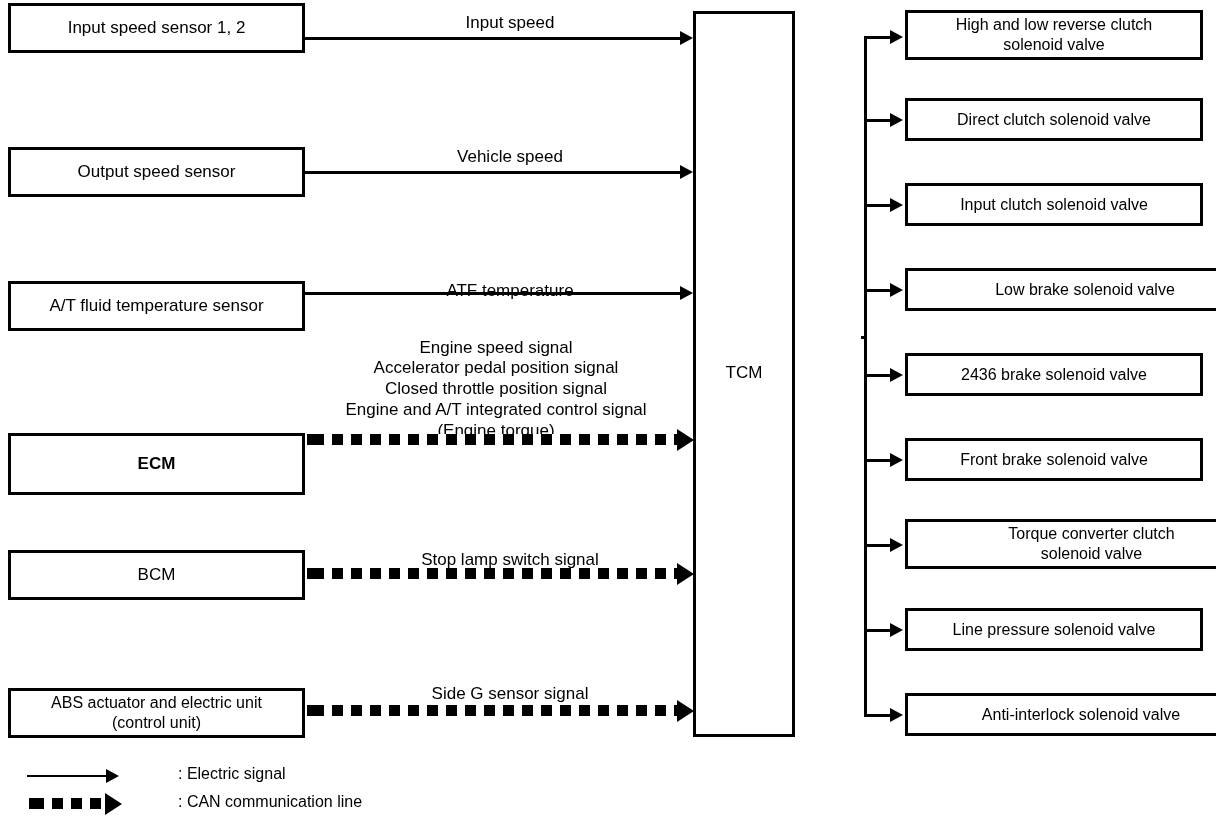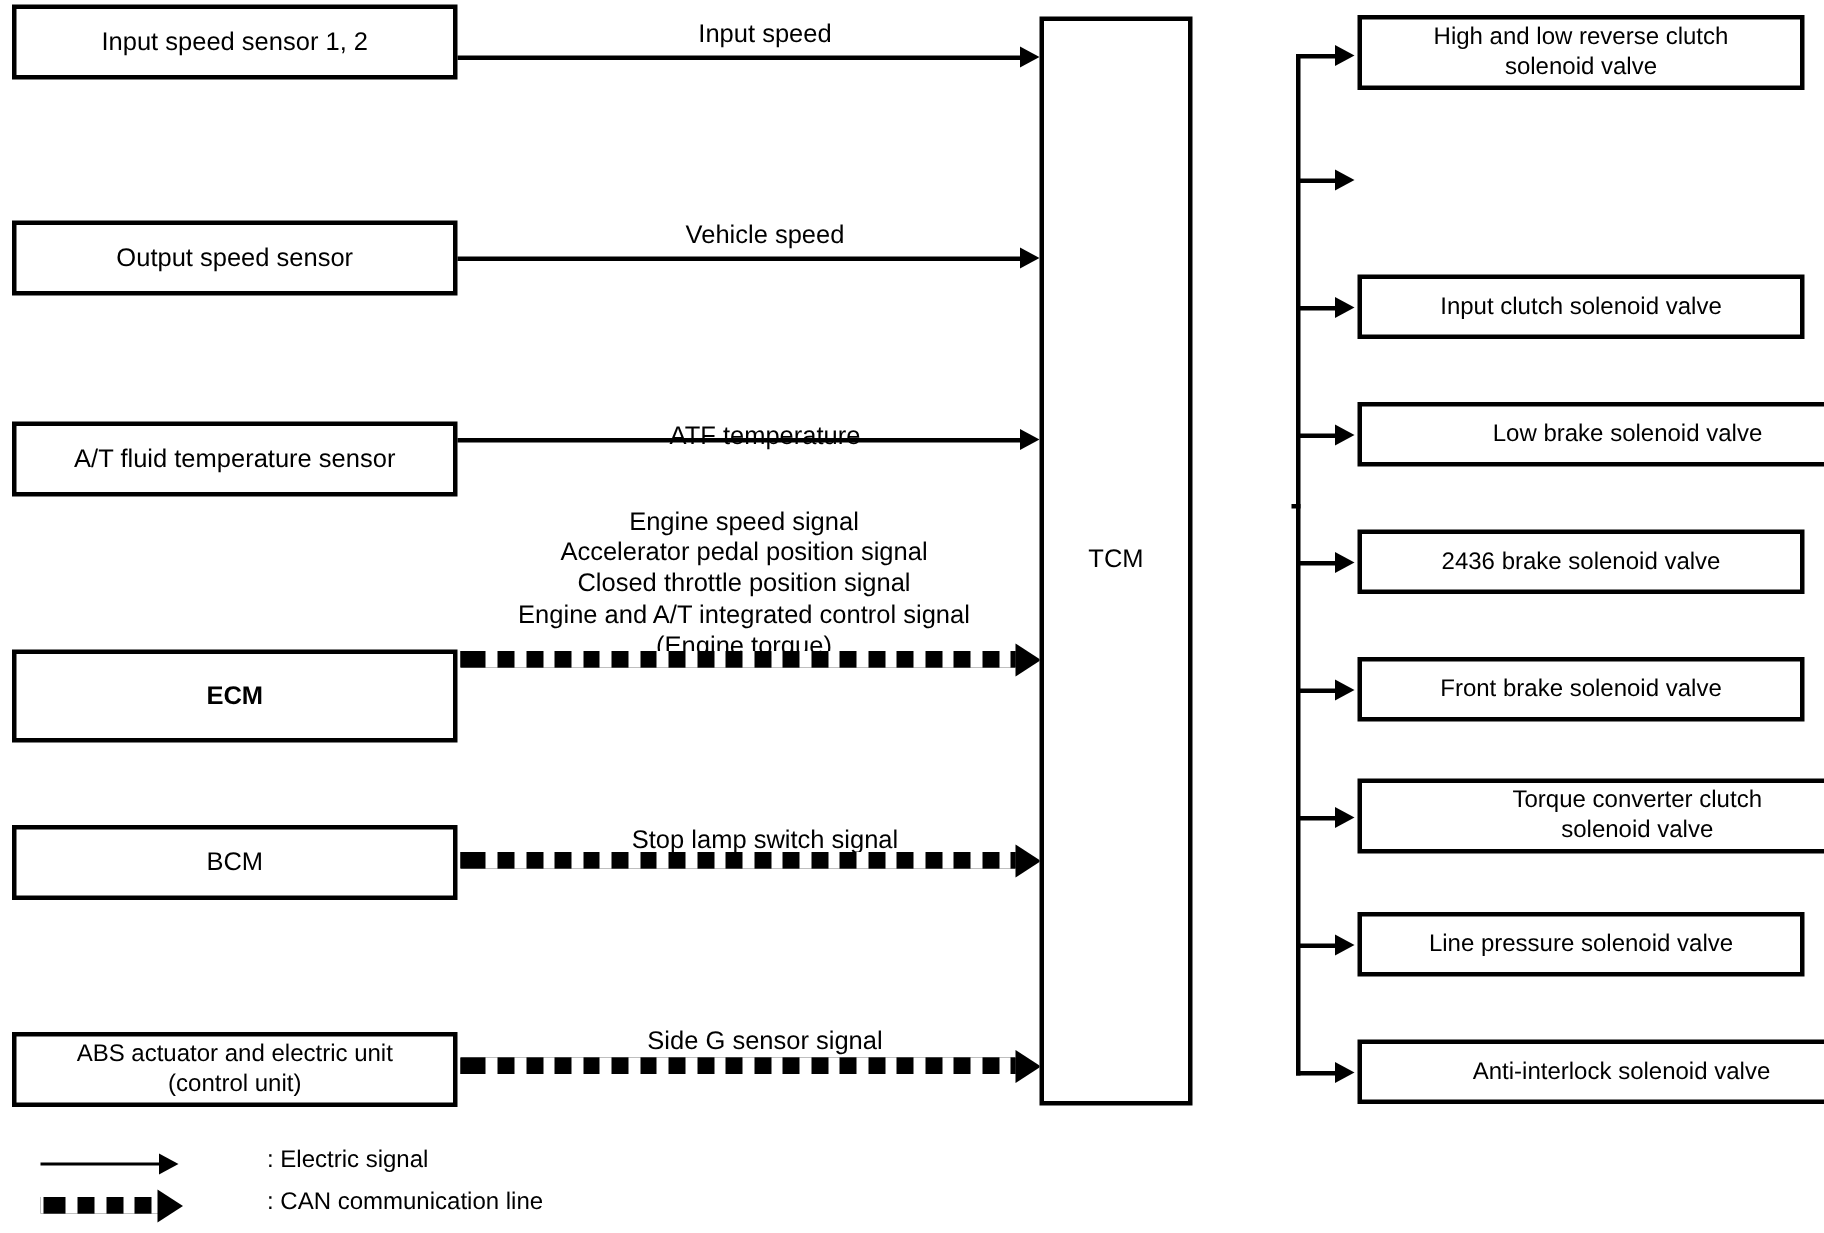--- a/index.html
+++ b/index.html
@@ -129,20 +129,23 @@
 
   <div class="hline" style="left:864px;top:36px;width:28px;"></div>
   <div class="ahead" style="left:890px;top:30px;"></div>
   <div class="box" style="left:905px;top:10px;width:298px;height:50px;font-size:16px;">
     <span style="white-space:pre-line;">High and low reverse clutch
 solenoid valve</span>
   </div>
 
   <div class="hline" style="left:864px;top:119px;width:28px;"></div>
   <div class="ahead" style="left:890px;top:113px;"></div>
+  <div class="box" style="left:905px;top:98px;width:298px;height:43px;font-size:16px;">
+    <span>Direct clutch solenoid valve</span>
+  </div>
 
   <div class="hline" style="left:864px;top:204px;width:28px;"></div>
   <div class="ahead" style="left:890px;top:198px;"></div>
   <div class="box" style="left:905px;top:183px;width:298px;height:43px;font-size:16px;">
     <span>Input clutch solenoid valve</span>
   </div>
 
   <div class="hline" style="left:864px;top:289px;width:28px;"></div>
   <div class="ahead" style="left:890px;top:283px;"></div>
   <div class="box" style="left:905px;top:268px;width:360px;height:43px;font-size:16px;">

